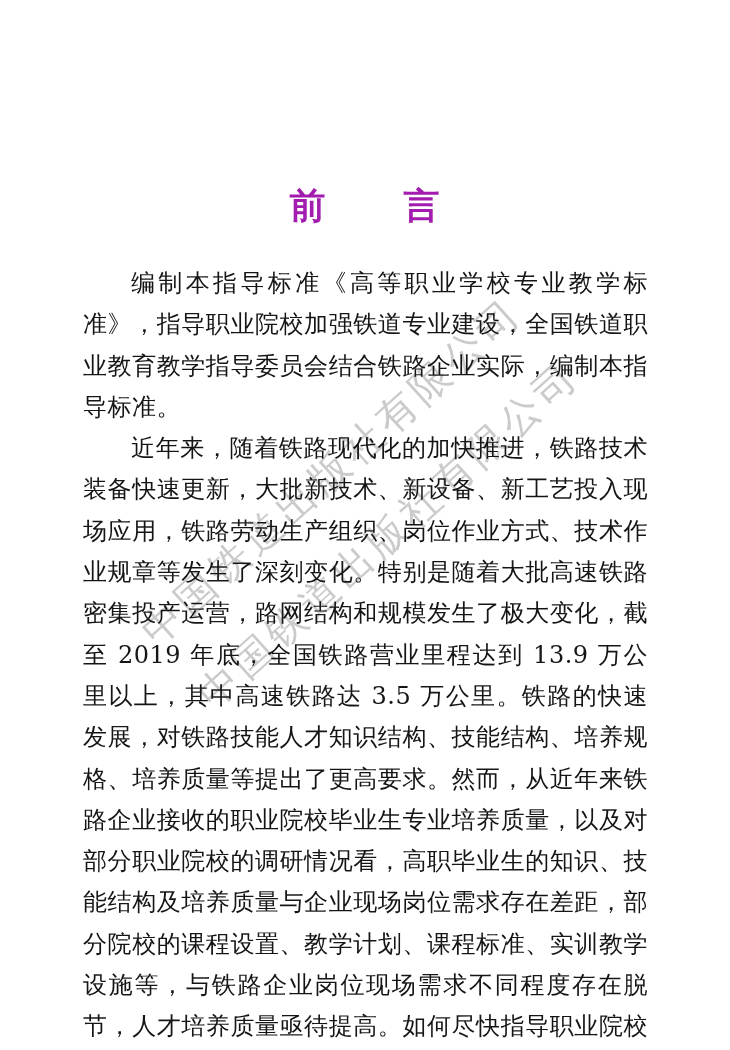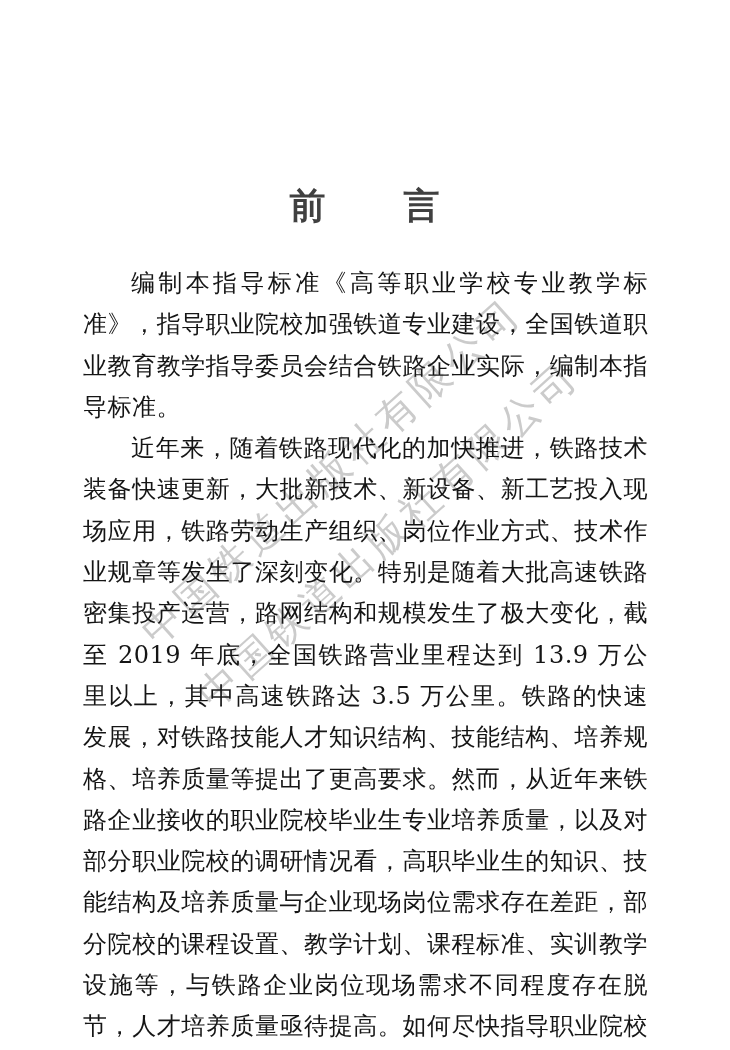--- a/index.html
+++ b/index.html
@@ -43,21 +43,21 @@
     padding: 183px 82px 0 83px;
   }
   .page-title {
     margin: 0 0 34px 0;
     text-align: center;
     font-family: "DejaVu Sans", "Liberation Sans", sans-serif;
     font-weight: bold;
     font-size: 36px;
     line-height: 46px;
     letter-spacing: 2px;
-    color: #404040;
+    color: #a21caf;
   }
   .body-paragraph {
     margin: 0;
     font-size: 24px;
     line-height: 41.3px;
     text-align: justify;
     text-justify: inter-ideograph;
     text-indent: 2em;
     letter-spacing: 0.5px;
     color: #151515;

